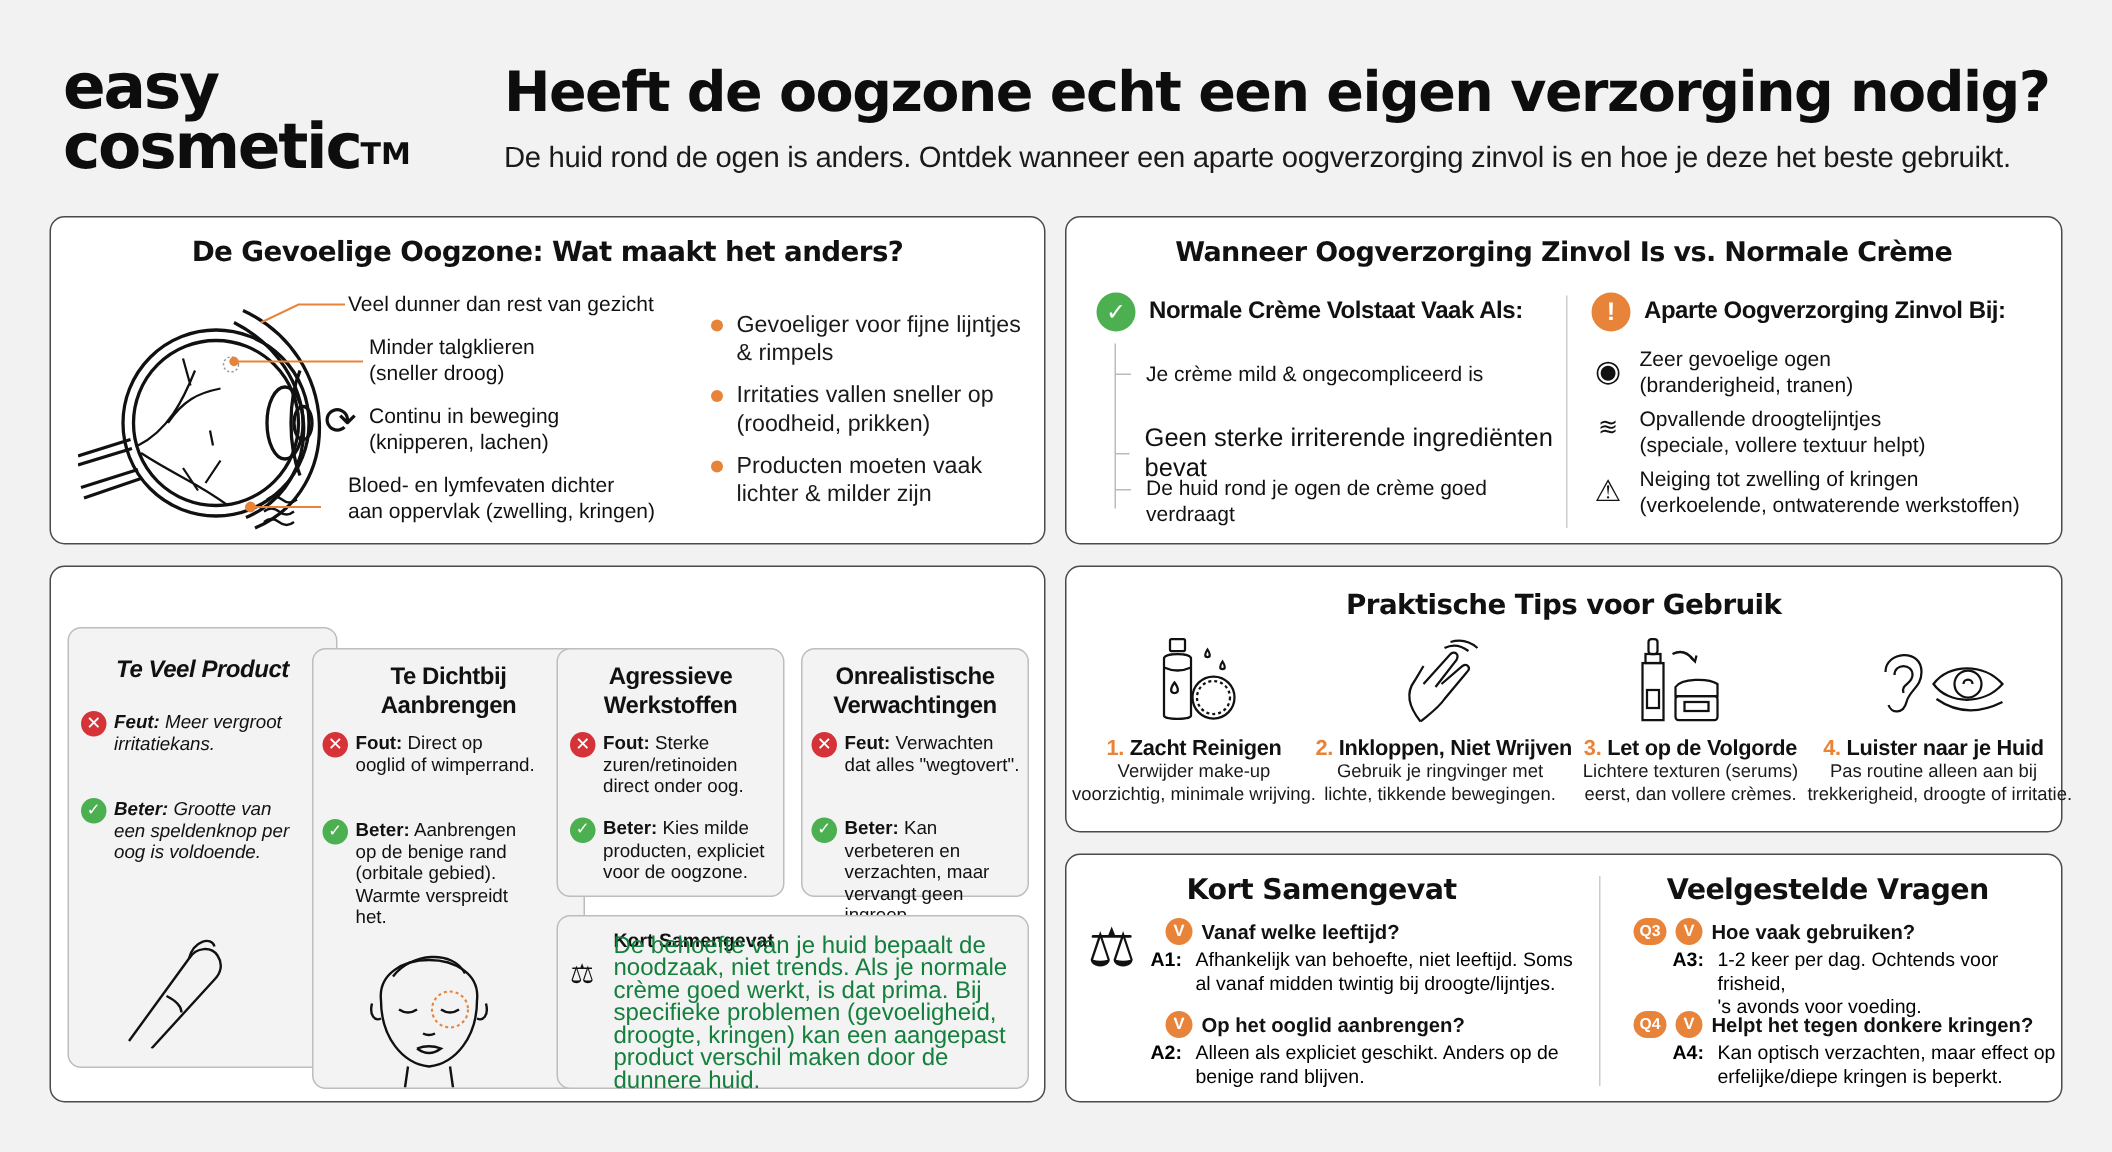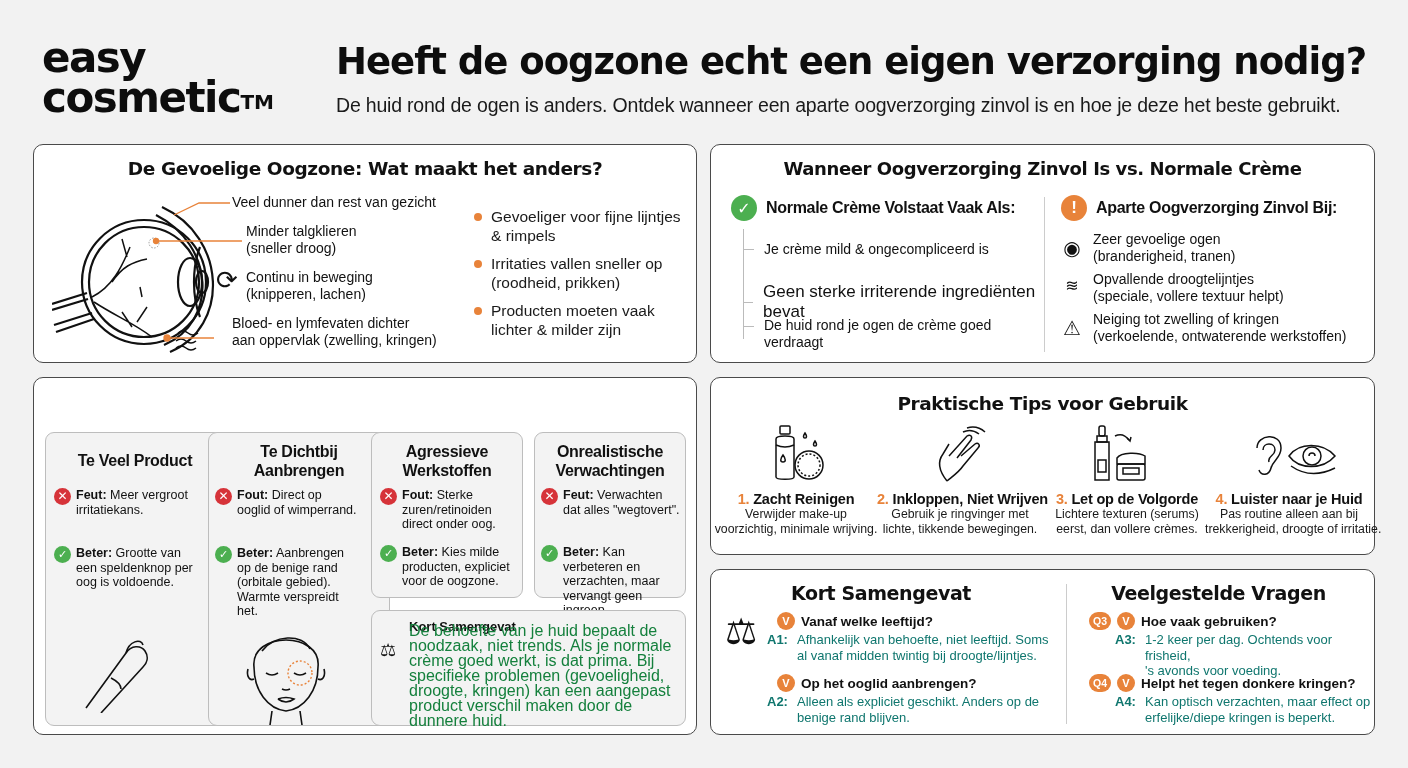--- a/index.html
+++ b/index.html
@@ -50,21 +50,21 @@
     text-align: center; line-height: 19px; letter-spacing: -0.3px;
   }
   .mrow { display: flex; gap: 5px; font-size: 12.5px; line-height: 14.5px; color: #111; }
   .mrow b { font-weight: 700; }
   .bullet-row { display: flex; gap: 9px; font-size: 15.5px; line-height: 19px; color: #1a1a1a; }
   .bullet-dot { width: 8px; height: 8px; background: #e8833a; border-radius: 50%; margin-top: 6px; flex: none; }
   .tip { position: absolute; text-align: center; }
   .tip h5 { font-size: 14.5px; font-weight: 700; white-space: nowrap; letter-spacing: -0.2px; }
   .tip p { font-size: 12.3px; line-height: 15px; color: #1a1a1a; white-space: nowrap; }
   .qa-q { display: flex; align-items: center; gap: 6px; font-weight: 700; font-size: 13.5px; }
-  .qa-a { display: flex; gap: 6px; font-size: 13px; line-height: 15.5px; color: #0f766e; margin-top: 2px; }
+  .qa-a { display: flex; gap: 6px; font-size: 13px; line-height: 15.5px; color: #000000; margin-top: 2px; }
   .qa-a b { flex: none; width: 24px; }
   .badge { width: 18px; height: 18px; background: #e8833a; font-size: 11px; }
   .badge-q { width: 22px; height: 18px; border-radius: 9px; background: #e8833a; font-size: 10.5px; }
   svg { display: block; }
 </style>
 </head>
 <body>
 
 <div class="logo">
   <div>easy</div>
@@ -195,21 +195,21 @@
       <div>
           <div>Neiging tot zwelling of kringen</div>
           <div>(verkoelende, ontwaterende werkstoffen)</div>
         </div>
     </div>
   </div>
 </section>
 
 <section class="panel" style="left:33px; top:377px; width:664px; height:358px;">
 
-  <div class="mistake-card" style="left:11px; top:54px; width:180px; height:294px;">
+  <div class="mistake-card" style="left:11px; top:40px; width:180px; height:294px;font-style:italic;">
     <h4 style="margin-top:18px;">Te Veel Product</h4>
     <div class="mrow" style="position:absolute; left:8px; top:55px; width:140px;">
         <span class="icon-circle x-icon">✕</span>
         <div><b>Feut:</b> <span>Meer vergroot irritatiekans.</span></div>
       </div>
     <div class="mrow" style="position:absolute; left:8px; top:113px; width:142px;">
         <span class="icon-circle ok-icon">✓</span>
         <div><b>Beter:</b> <span>Grootte van een speldenknop per oog is voldoende.</span></div>
       </div>
     <svg style="position:absolute; left:35px; top:190px;" width="80" height="90" viewBox="0 0 80 90" fill="none" stroke="#111" stroke-width="1.6">

